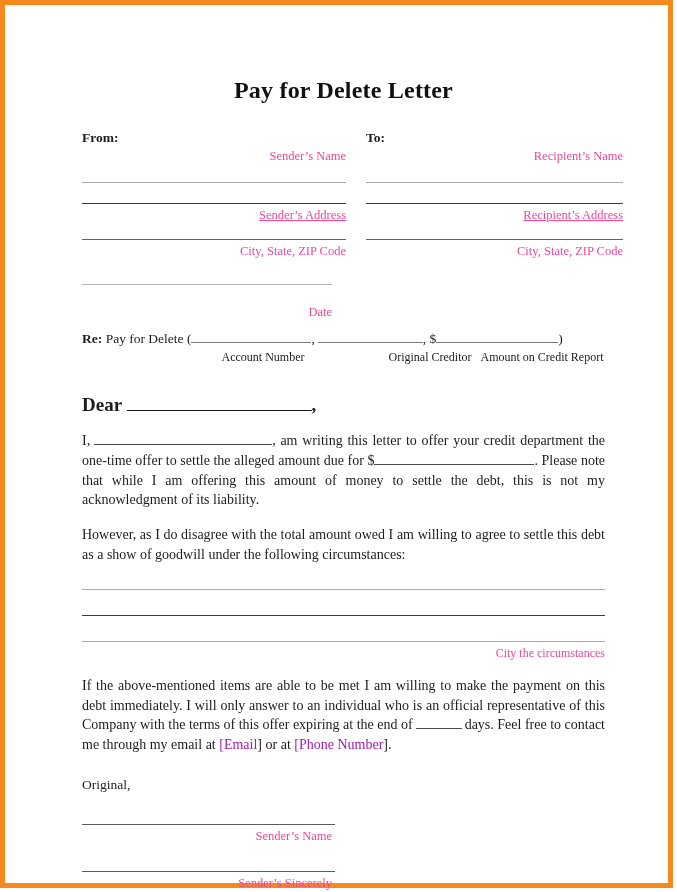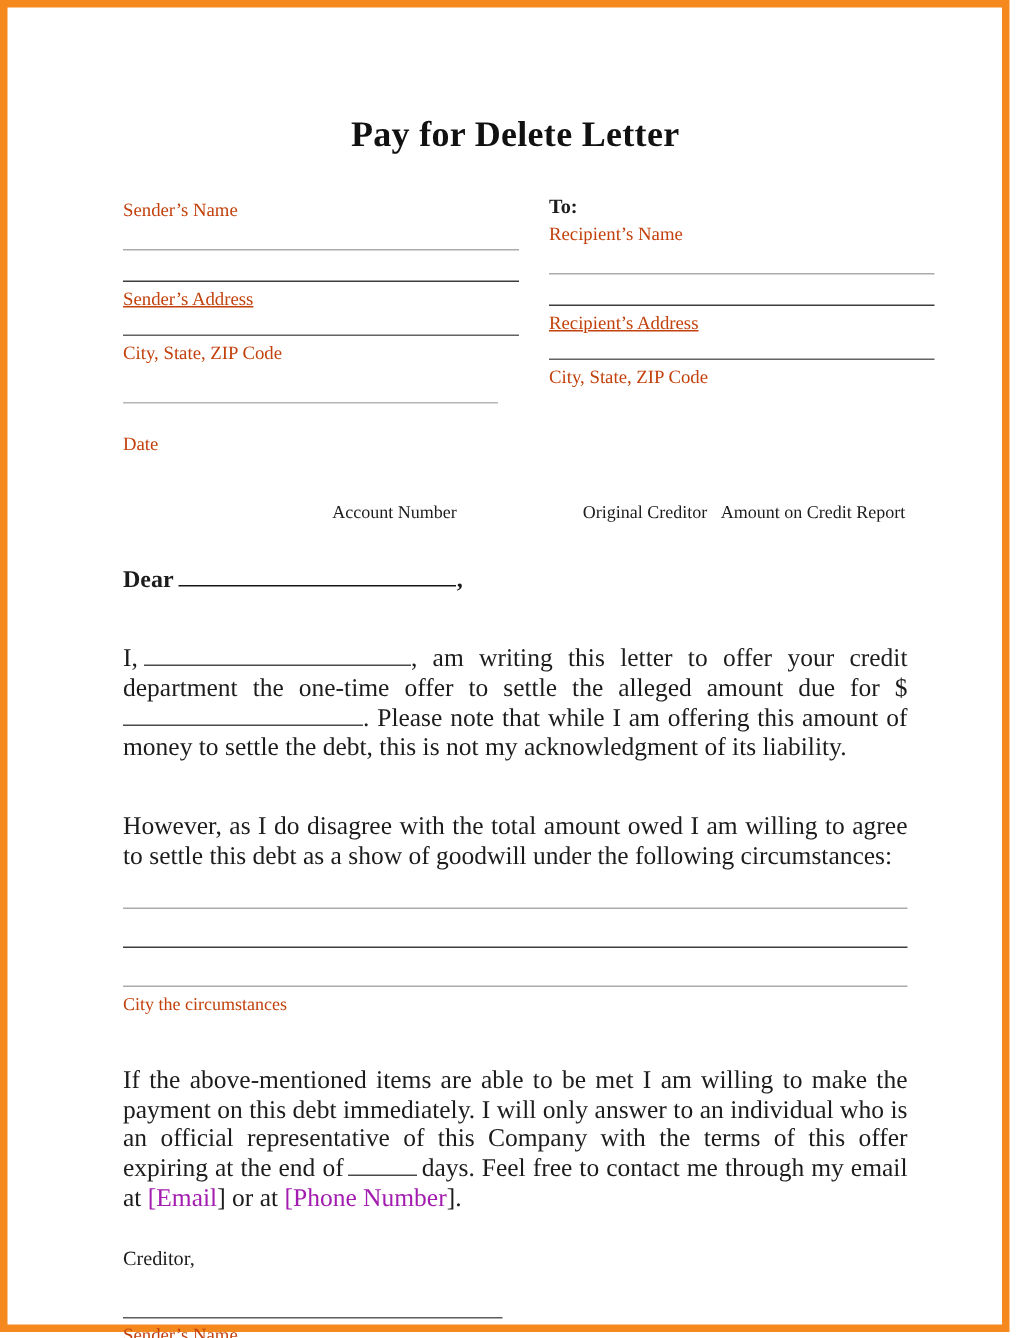--- a/index.html
+++ b/index.html
@@ -17,21 +17,21 @@
   .title{
     text-align:center;font-weight:bold;font-size:24px;letter-spacing:.2px;
     margin-top:72px;color:#111;
   }
 
   
   .addr-row{display:flex;justify-content:space-between;width:541px;margin-top:26px;}
   .col{width:264px;}
   .col.right{width:257px;}
   .blk-label{font-weight:bold;font-size:13.5px;}
-  .cap{font-size:12.5px;text-align:left;color:#c2410c;}
+  .cap{font-size:12.5px;text-align:right;color:#ec4899;}
   .cap.name{margin-top:3px;}
   .rule{height:0;border-bottom:1px solid #777;}
   .rule.light{border-bottom-color:#ababab;}
   .rule.dark{border-bottom-color:#3d3d3d;}
   .rule.med{border-bottom-color:#636363;}
   .r1{margin-top:18px;}
   .r2{margin-top:20px;}
   .cap.addr{margin-top:4px;text-decoration:underline;}
   .r3{margin-top:16px;}
   .cap.city{margin-top:4px;}
@@ -45,25 +45,25 @@
   .blank{display:inline-block;height:0;border-bottom:1px solid #7a7a7a;vertical-align:baseline;}
   .re-b1{width:120px;}
   .re-b2{width:105px;margin-left:3px;}
   .re-b3{width:122px;}
   .re-cap{position:absolute;top:19px;font-size:12px;white-space:nowrap;transform:translateX(-50%);}
   .re-cap.c1{left:181px;}
   .re-cap.c2{left:308px;margin-left:40px;}
   .re-cap.c3{left:460px;}
 
   
-  .dear{margin-top:21px;font-weight:bold;font-size:16px;}
+  .dear{margin-top:21px;font-weight:bold;font-size:19px;}
   .dear .blank{width:185px;border-bottom:1.5px solid #161616;}
 
   
-  .para{font-size:17px;line-height:19.8px;text-align:justify;margin-top:33px;}
+  .para{font-size:14px;line-height:19.8px;text-align:justify;margin-top:15px;}
   .para .blank{border-bottom:1px solid #4a4a4a;}
   .p1-b1{width:178px;margin-left:4px;}
   .p1-b2{width:160px;}
   .p3-days{width:46px;margin:0 3px;}
   .ph{color:#a21caf;}
 
   
   .list-lines{margin-top:24px;}
   .list-lines .rule{margin-top:25px;}
   .list-lines .rule:first-child{margin-top:0;}
@@ -80,20 +80,21 @@
 <body>
 
 <div class="frame"></div>
 
 <div class="content">
 
   <div class="title">Pay for Delete Letter</div>
 
   <div class="addr-row">
     <div class="col">
+      <div class="blk-label">From:</div>
       <div class="cap name">Sender’s Name</div>
       <div class="rule light r1"></div>
       <div class="rule dark r2"></div>
       <div class="cap addr">Sender’s Address</div>
       <div class="rule med r3"></div>
       <div class="cap city">City, State, ZIP Code</div>
       <div class="rule date-rule"></div>
       <div class="cap date">Date</div>
     </div>
     <div class="col right">
@@ -101,20 +102,23 @@
       <div class="cap name">Recipient’s Name</div>
       <div class="rule light r1"></div>
       <div class="rule dark r2"></div>
       <div class="cap addr">Recipient’s Address</div>
       <div class="rule med r3"></div>
       <div class="cap city">City, State, ZIP Code</div>
     </div>
   </div>
 
   <div class="re-wrap">
+    <div class="re-line">
+      <span class="bold">Re:</span><span> Pay for Delete (</span><span class="blank re-b1"></span><span>,</span><span class="blank re-b2"></span><span>, $</span><span class="blank re-b3"></span><span>)</span>
+    </div>
     <span class="re-cap c1">Account Number</span>
     <span class="re-cap c2">Original Creditor</span>
     <span class="re-cap c3">Amount on Credit Report</span>
   </div>
 
   <div class="dear">
     <span>Dear </span><span class="blank"></span><span>,</span>
   </div>
 
   <div class="para">
@@ -127,21 +131,21 @@
     <div class="rule light"></div>
     <div class="rule dark"></div>
     <div class="rule light"></div>
   </div>
   <div class="cap list">City the circumstances</div>
 
   <div class="para">
     <span>If the above-mentioned items are able to be met I am willing to make the payment on this debt immediately. I will only answer to an individual who is an official representative of this Company with the terms of this offer expiring at the end of</span><span class="blank p3-days"></span><span>days. Feel free to contact me through my email at </span><span class="ph">[Email</span><span>]</span><span> or at </span><span class="ph">[Phone Number</span><span>].</span>
   </div>
 
-  <div class="closing">Creditor,</div>
+  <div class="closing">Original,</div>
 
   <div class="rule sig-rule"></div>
   <div class="cap sig">Sender’s Name</div>
 
   <div class="rule sig-rule second"></div>
   <div class="cap sig">Sender’s Sincerely</div>
 
 </div>
 
 </body></html>

